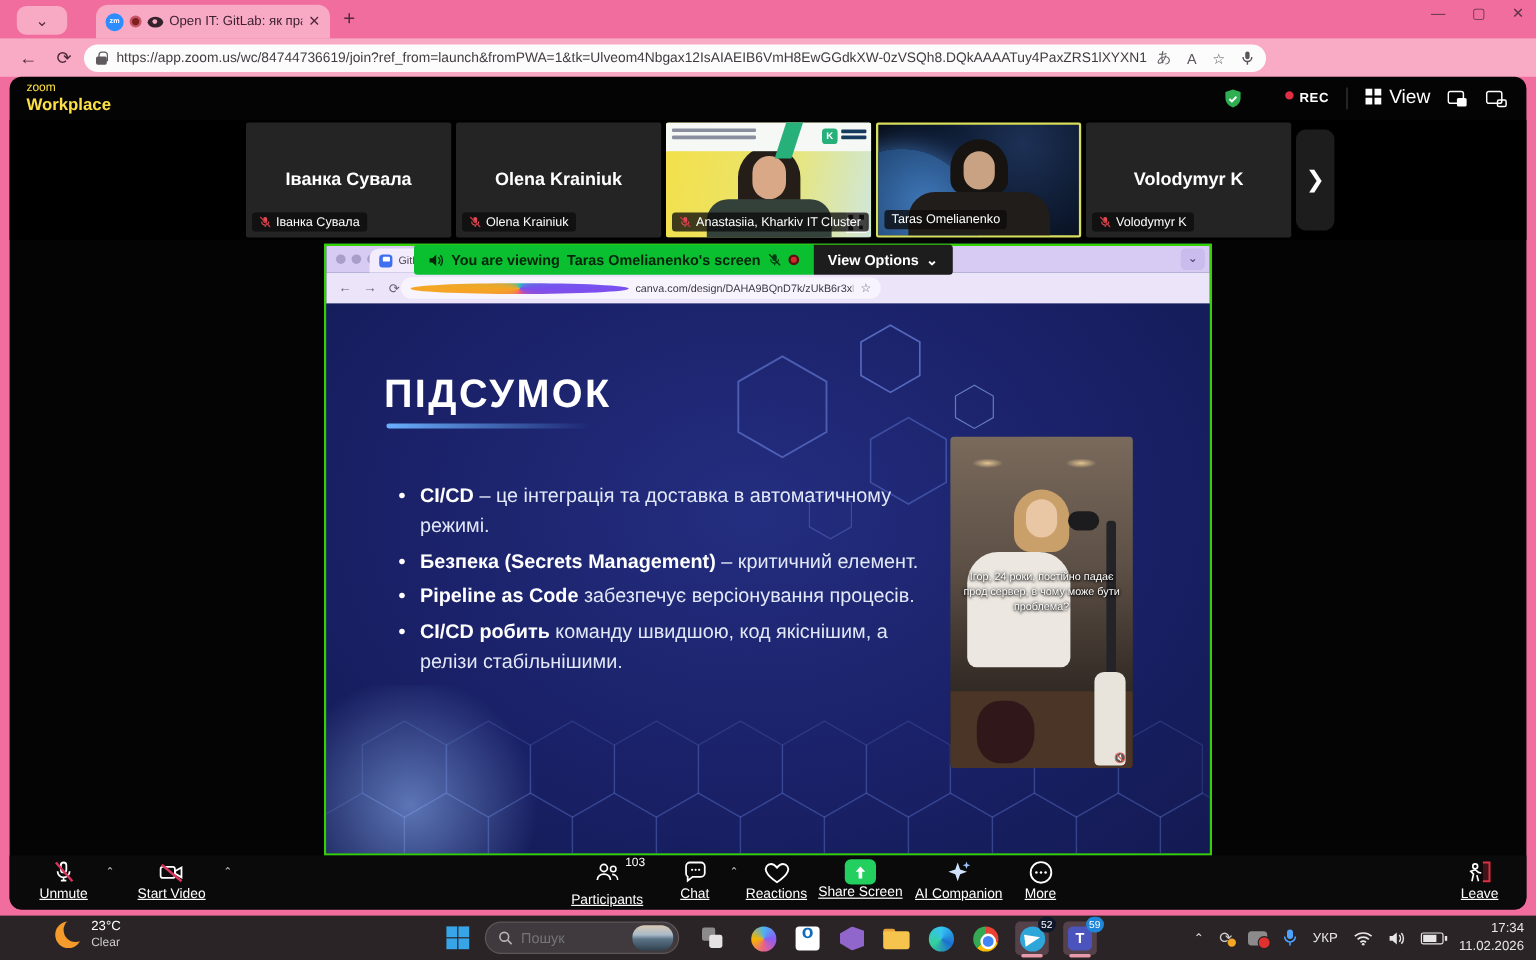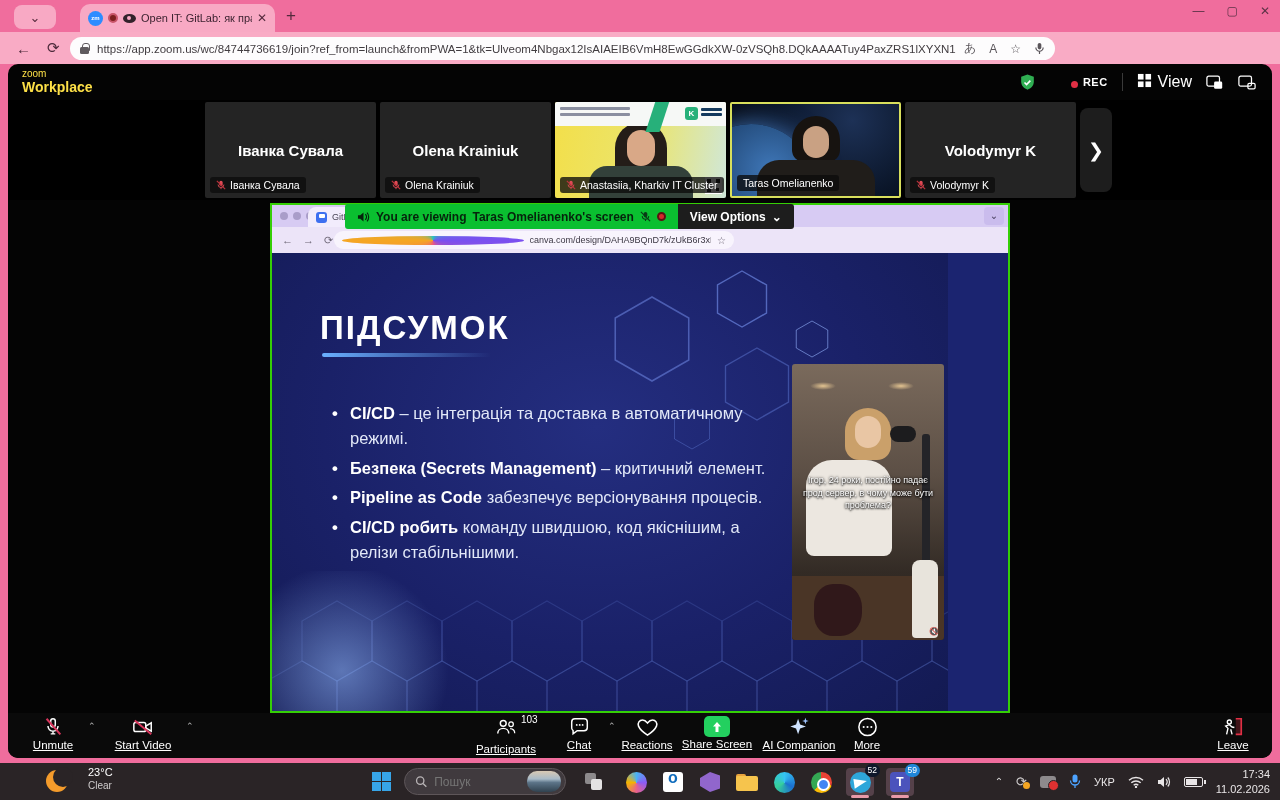--- a/index.html
+++ b/index.html
@@ -31,21 +31,21 @@
   .copilot-icon { width:16px; height:16px; border-radius:50%; background:conic-gradient(#4ab3f4,#8a5cf5,#e8618c,#f4b400,#4ab3f4); }
   .chat-label { font-size:12px; color:#3c2230; }
 
   
   .zoom-app { position:absolute; left:8px; top:64px; width:1264px; height:694px; background:#040404; border-radius:10px; }
   .z-header { position:absolute; left:0; top:0; width:100%; height:36px; }
   .z-logo { position:absolute; left:14px; top:5px; color:#fde047; line-height:1.05; }
   .z-logo .s { font-size:10px; display:block; }
   .z-logo .l { font-size:14px; font-weight:bold; display:block; }
   .z-header-right { position:absolute; right:16px; top:0; height:36px; display:flex; align-items:center; gap:14px; color:#fff; }
-  .rec-wrap { display:flex; align-items:flex-end; gap:5px; font-size:11px; font-weight:bold; letter-spacing:.5px;margin-left:20px; }
+  .rec-wrap { display:flex; align-items:flex-start; gap:5px; font-size:11px; font-weight:bold; letter-spacing:.5px;margin-left:20px; }
   .rec-dot { width:7px; height:7px; border-radius:50%; background:#e02f44; }
   .hdr-divider { width:1px; height:18px; background:#3a3a3a; }
   .view-wrap { display:flex; align-items:flex-start; gap:6px; font-size:16px; }
 
   
   .strip { position:absolute; left:0; top:36px; width:100%; height:100px; background:#000; }
   .tile { position:absolute; top:2px; height:96px; width:171px; background:#242424; border-radius:2px; overflow:hidden; }
   .tile .center-name { position:absolute; left:0; right:0; top:50%; transform:translateY(-50%); text-align:center; color:#fff; font-weight:bold; font-size:15px; }
   .plabel { position:absolute; left:5px; bottom:5px; background:rgba(12,12,12,.78); border-radius:3px; padding:2px 6px; display:flex; align-items:center; gap:4px; color:#fff; font-size:10.5px; white-space:nowrap; }
   .tile-active { border:2px solid #d8df5c; }
@@ -91,21 +91,21 @@
   .mini-url-pill { position:absolute; left:62px; top:4px; width:400px; height:18px; background:#f8f4fd; border-radius:9px; display:flex; align-items:center; gap:6px; padding:0 8px; }
   .site-icon { width:9px; height:9px; border-radius:50%; background:conic-gradient(#25c4c0,#7a4ff0,#f05a7e,#f5a623,#25c4c0); flex:0 0 auto; }
   .mini-url-pill span { font-size:9px; color:#3c3844; white-space:nowrap; overflow:hidden; flex:1; }
   .mini-url-pill .st { color:#6b6474; font-size:10px; flex:0 0 auto; }
   .ext-row { position:absolute; right:12px; top:4px; height:18px; display:flex; align-items:center; gap:8px; }
   .ext { width:10px; height:10px; border-radius:50%; }
   .work-pill { height:16px; background:#e5daf6; border-radius:8px; display:flex; align-items:center; gap:4px; padding:0 8px; font-size:9px; color:#564e66; }
   .work-dot { width:7px; height:7px; border-radius:50%; background:#7a5cc5; }
 
   
-  .slide { position:absolute; left:0; top:48px; width:676px; height:458px; overflow:hidden; background:radial-gradient(ellipse at 48% 38%, #242e80 0%, #1a2168 55%, #131a52 100%); }
+  .slide { position:absolute; left:0; top:48px; width:736px; height:458px; overflow:hidden; background:radial-gradient(ellipse at 48% 38%, #242e80 0%, #1a2168 55%, #131a52 100%); }
   .slide-glow { position:absolute; left:-60px; bottom:-60px; width:260px; height:200px; background:radial-gradient(circle, rgba(150,190,255,.55) 0%, rgba(150,190,255,0) 65%); }
   .slide-title { position:absolute; left:48px; top:56px; color:#fff; font-size:33px; font-weight:bold; letter-spacing:2px; }
   .title-bar { position:absolute; left:50px; top:100px; width:178px; height:4px; background:linear-gradient(90deg,#6ab0ff 0%, rgba(106,176,255,0) 95%); border-radius:2px; }
   .bullets { position:absolute; left:58px; top:148px; width:452px; list-style:none; }
   .bullets li { position:relative; padding-left:20px; color:#e2e8f8; font-size:16.5px; line-height:1.5; margin-bottom:5px; }
   .bullets li::before { content:"•"; position:absolute; left:2px; top:0; color:#fff; font-weight:bold; }
   .bullets .b { color:#fff; font-weight:bold; }
   .hexes { position:absolute; left:300px; top:6px; }
   .mesh { position:absolute; left:0; bottom:-10px; }
   
@@ -125,21 +125,21 @@
   
   .z-toolbar { position:absolute; left:0; bottom:0; width:100%; height:45px; background:#0a0a0a; border-radius:0 0 10px 10px; }
   .tb-item { position:absolute; top:3px; display:flex; flex-direction:column; align-items:center; color:#fff;text-decoration:underline; }
   .tb-item .lbl { font-size:11.5px; margin-top:1px; white-space:nowrap; }
   .tb-caret { position:absolute; top:8px; color:#b9b9b9; font-size:9px; }
   .pc-badge { position:absolute; font-size:10px; color:#fff; }
   .share-sq { width:26px; height:21px; background:#23d05f; border-radius:5px; display:flex; align-items:center; justify-content:center; }
 
   
   .taskbar { position:absolute; left:0; top:763px; width:1280px; height:37px; background:#2a2426; }
-  .weather { position:absolute; left:46px; top:3px; display:flex; align-items:flex-end; gap:20px; }
+  .weather { position:absolute; left:46px; top:3px; display:flex; align-items:center; gap:8px; }
   .moon { position:relative; width:22px; height:22px; }
   .moon::before { content:""; position:absolute; inset:0; border-radius:50%; background:#f49b2b; }
   .moon::after { content:""; position:absolute; left:7px; top:-3px; width:20px; height:20px; border-radius:50%; background:#2a2426; }
   .weather .wt { color:#fff; font-size:11px; line-height:1.25; }
   .weather .wd { color:#cfcccd; font-size:10px; line-height:1.2; }
   .win-logo { position:absolute; left:372px; top:9px; width:19px; height:19px; display:grid; grid-template-columns:9px 9px; grid-gap:1px; }
   .win-logo i { background:#37a5e8; }
   .tb-search { position:absolute; left:404px; top:5px; width:162px; height:27px; background:#403a3e; border:1px solid #5e5659; border-radius:14px; display:flex; align-items:center; padding:0 4px 0 10px; gap:7px; }
   .tb-search input { background:transparent; border:none; outline:none; color:#d8d4d6; font-size:12px; width:86px; font-family:"Liberation Sans", sans-serif; }
   .search-img { width:36px; height:21px; border-radius:10px; margin-left:auto; background:linear-gradient(#d9c9b4 0%, #a8bac8 38%, #5c7488 55%, #31424f 100%); }

